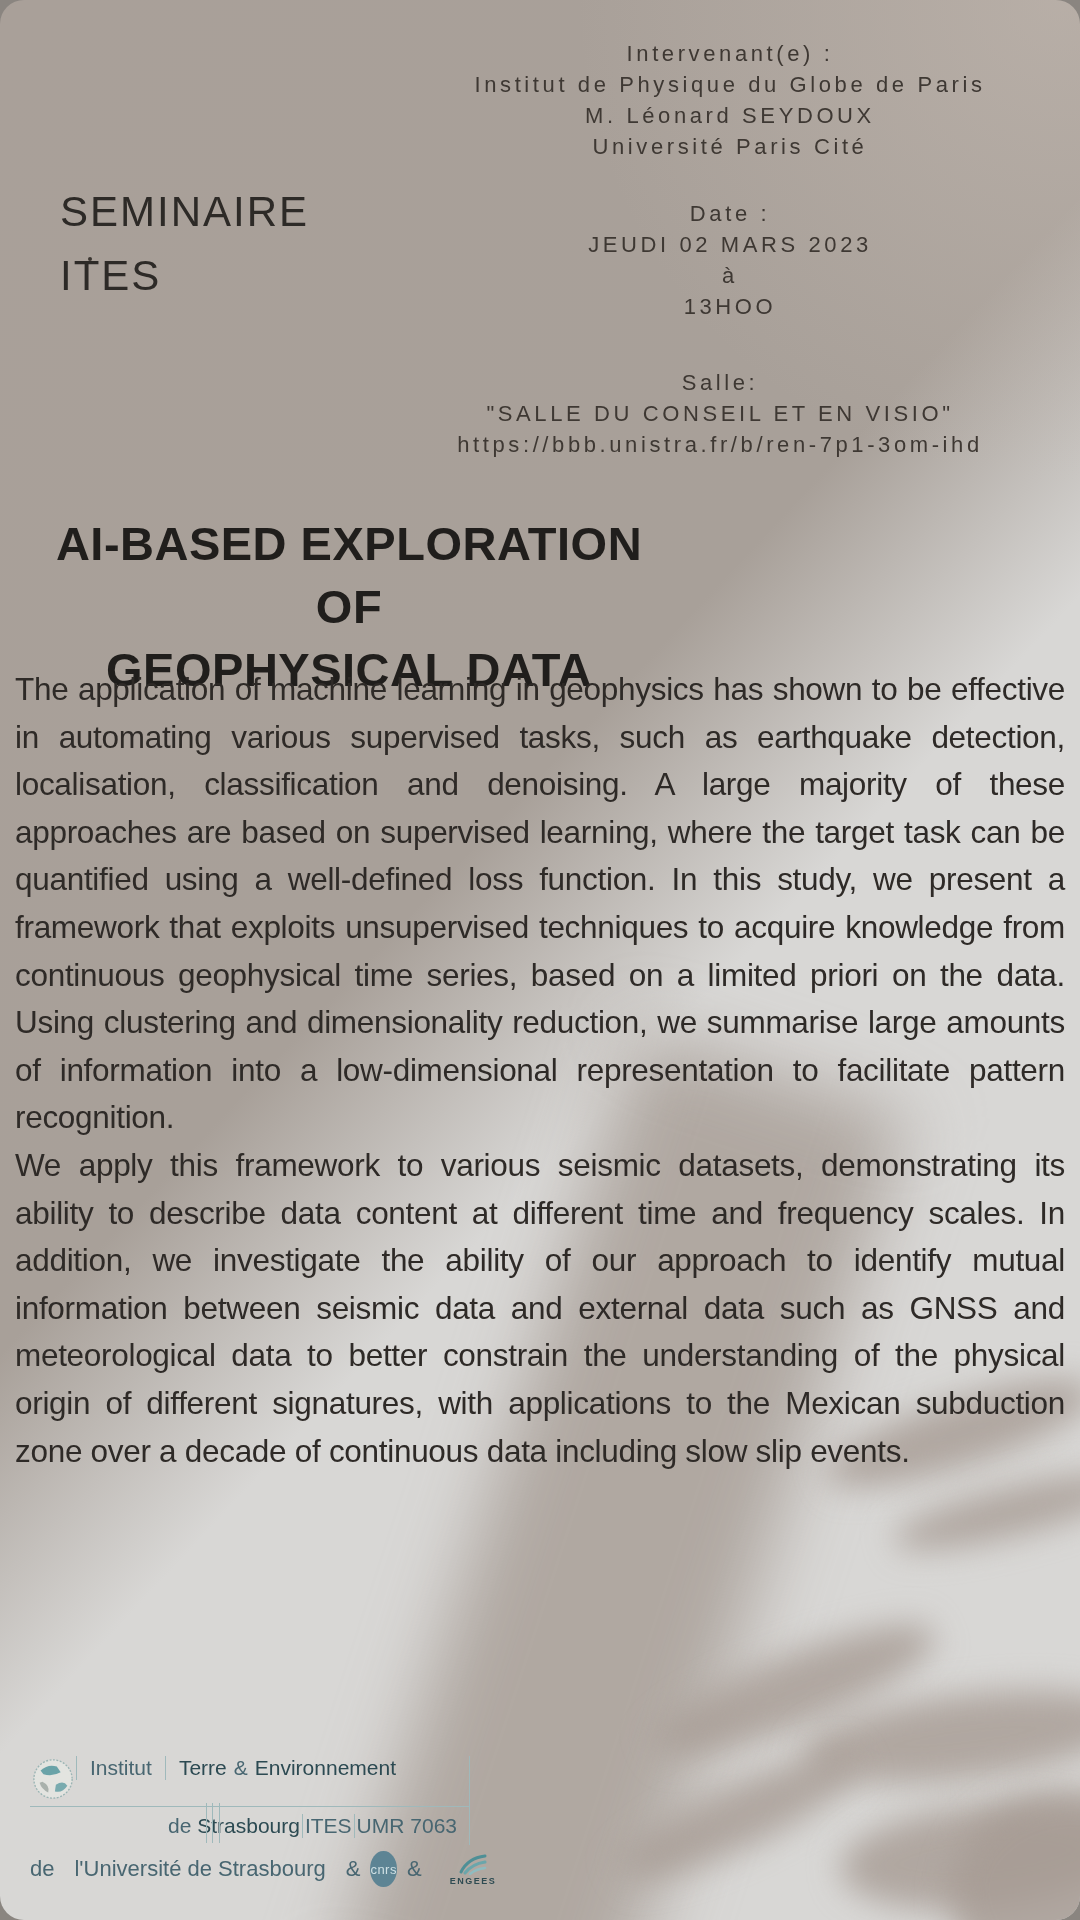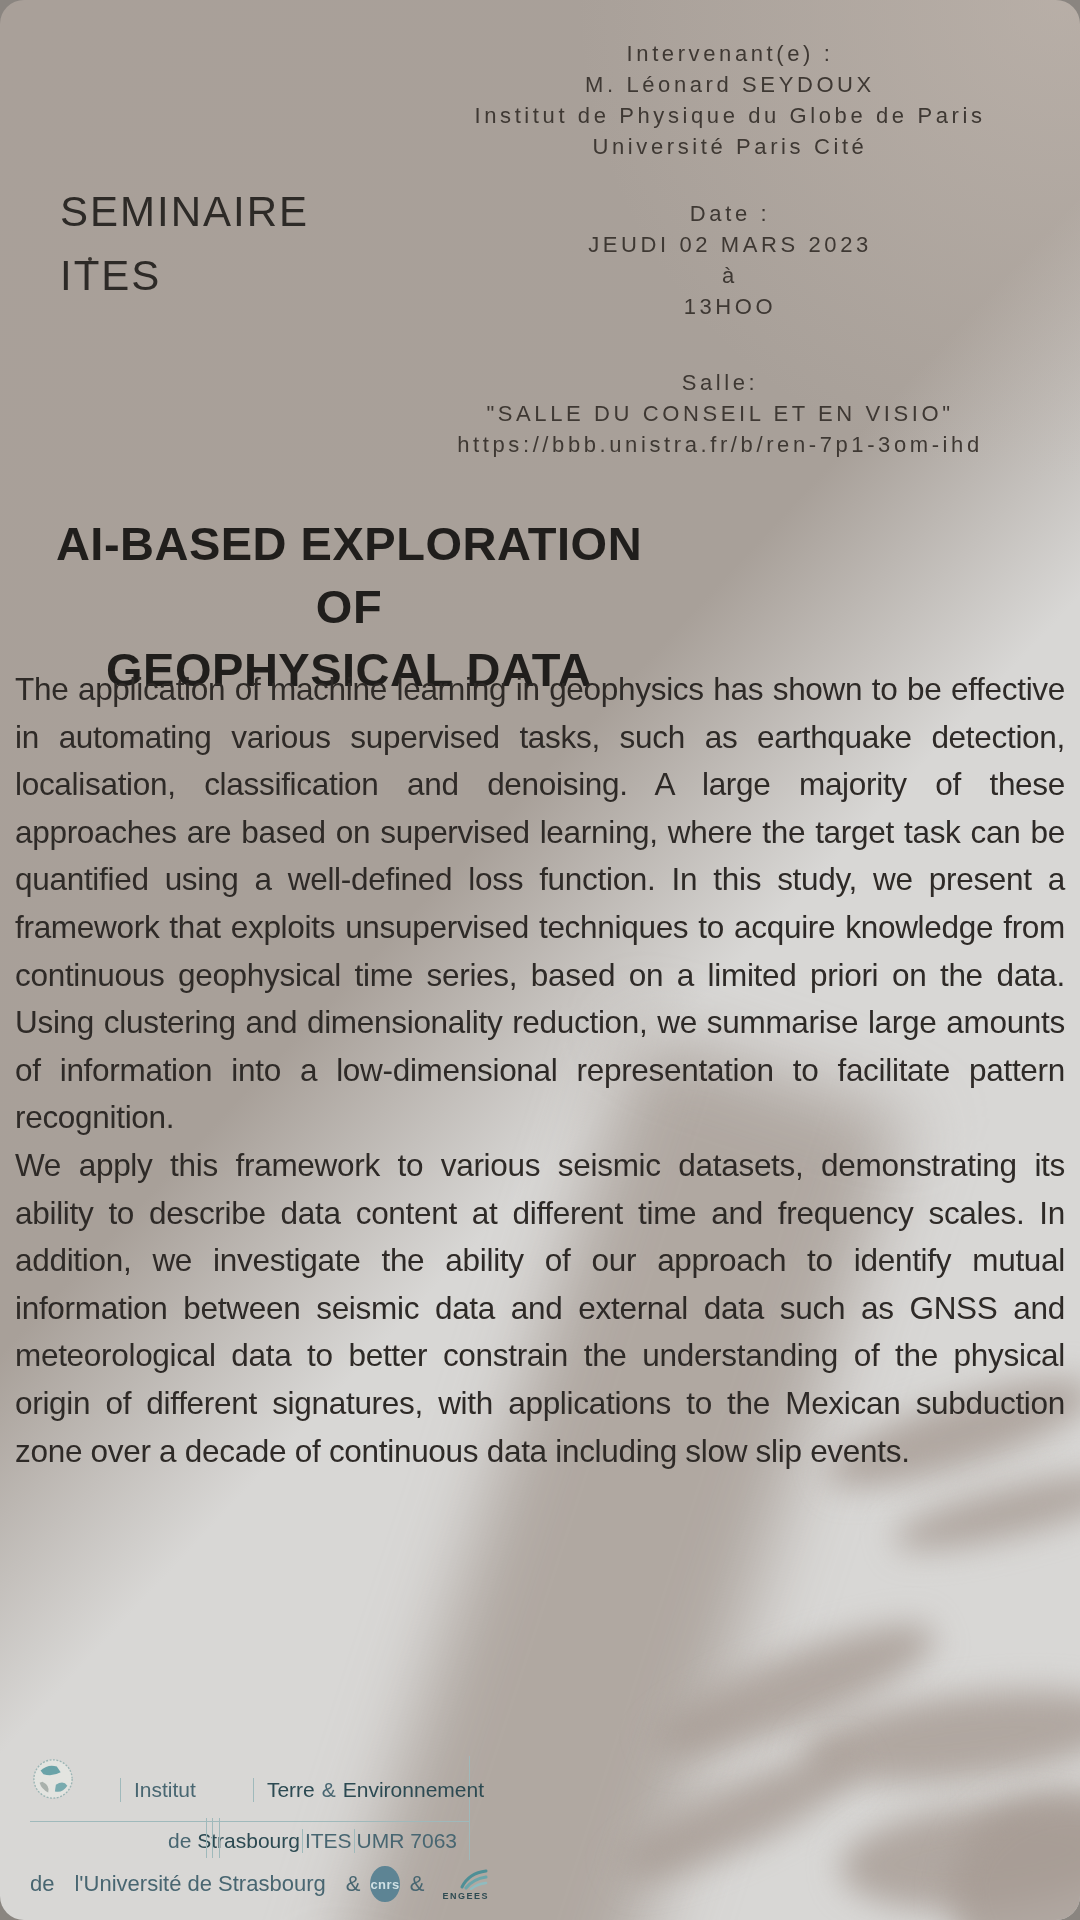--- a/index.html
+++ b/index.html
@@ -57,57 +57,57 @@
   .abstract{
     position:absolute;left:15px;top:666px;width:1050px;
     font-size:31.5px;line-height:47.6px;letter-spacing:-.3px;
     color:#2e2a27;text-align:justify;
   }
   .abstract p{margin:0;}
 
   
   .logo-block{position:absolute;left:30px;top:1756px;width:440px;color:#486671;font-size:21px;}
   .lg-top{border-right:1px solid #9fb9bb;}
-  .lg-row1{display:flex;align-items:flex-end;border-bottom:1px solid #9fb9bb;padding-bottom:19px;gap:44px;}
+  .lg-row1{display:flex;align-items:flex-start;border-bottom:1px solid #9fb9bb;padding-bottom:4px;}
   .lg-globe{width:46px;height:46px;flex:0 0 46px;display:flex;align-items:center;justify-content:center;}
   .lg-cell{padding:0 13px;display:flex;align-items:center;gap:7px;white-space:nowrap;}
   .lg-cell.b-l{border-left:1px solid #9fb9bb;}
   .lg-bold{font-weight:400;color:#2c4a52;}
   .lg-row2{display:flex;align-items:center;justify-content:flex-end;padding:7px 12px 7px 0;gap:2px;white-space:nowrap;position:relative;}
   .lg-triple{position:absolute;left:176px;top:-4px;height:40px;width:12px;
     border-left:1px solid #9fb9bb;border-right:1px solid #9fb9bb;}
   .lg-triple::after{content:"";position:absolute;left:5px;top:0;height:100%;border-left:1px solid #9fb9bb;}
   .lg-row3{display:flex;align-items:center;padding-top:6px;gap:10px;font-size:22px;white-space:nowrap;}
   .lg-sep{display:inline-block;width:1px;height:24px;background:#9fb9bb;}
   .cnrs{
     display:inline-flex;align-items:center;justify-content:center;
     width:36px;height:36px;border-radius:50%;
-    background:#5d8494;color:#cfe0e4;font-size:13px;font-weight:700;letter-spacing:.5px;
+    background:#5d8494;color:#cfe0e4;font-size:13px;font-weight:400;letter-spacing:.5px;
   }
-  .engees{display:inline-flex;flex-direction:column;align-items:flex-end;line-height:1;margin-left:8px;}
+  .engees{display:inline-flex;flex-direction:column;align-items:center;line-height:1;margin-left:18px;}
   .engees-label{font-size:9px;letter-spacing:1.5px;color:#2e4b52;margin-top:2px;font-weight:700;}
 </style>
 </head>
 <body>
 
 <div class="poster">
 
   <div class="shadow streak"></div>
   <div class="shadow leaf l1"></div>
   <div class="shadow leaf l2"></div>
   <div class="shadow leaf l3"></div>
   <div class="shadow leaf l4"></div>
   <div class="shadow leaf l5"></div>
   <div class="shadow leaf l6"></div>
   <div class="shadow leaf l7"></div>
 
   <div class="speaker-block tracked">
     <div>Intervenant(e) :</div>
+    <div>Institut de Physique du Globe de Paris</div>
     <div>M. Léonard SEYDOUX</div>
-    <div>Institut de Physique du Globe de Paris</div>
     <div>Université Paris Cité</div>
   </div>
 
   <div class="series-block">
     <div>SEMINAIRE</div>
     <div>ITES</div>
   </div>
   <div class="stray-dot"></div>
 
   <div class="date-block tracked">

